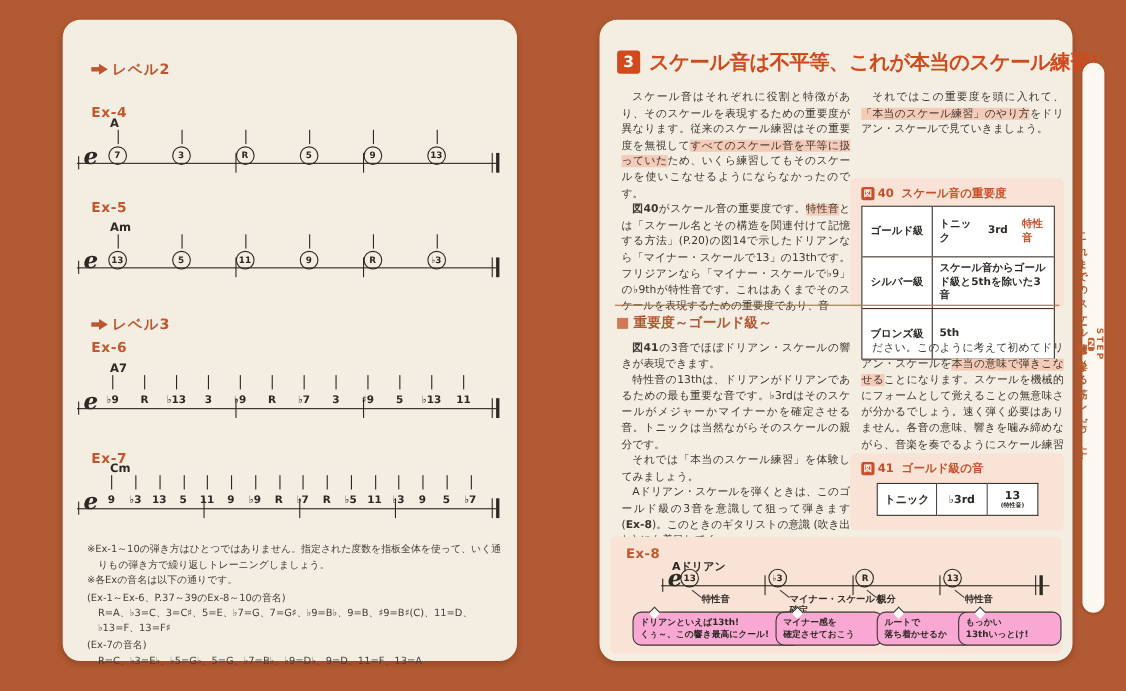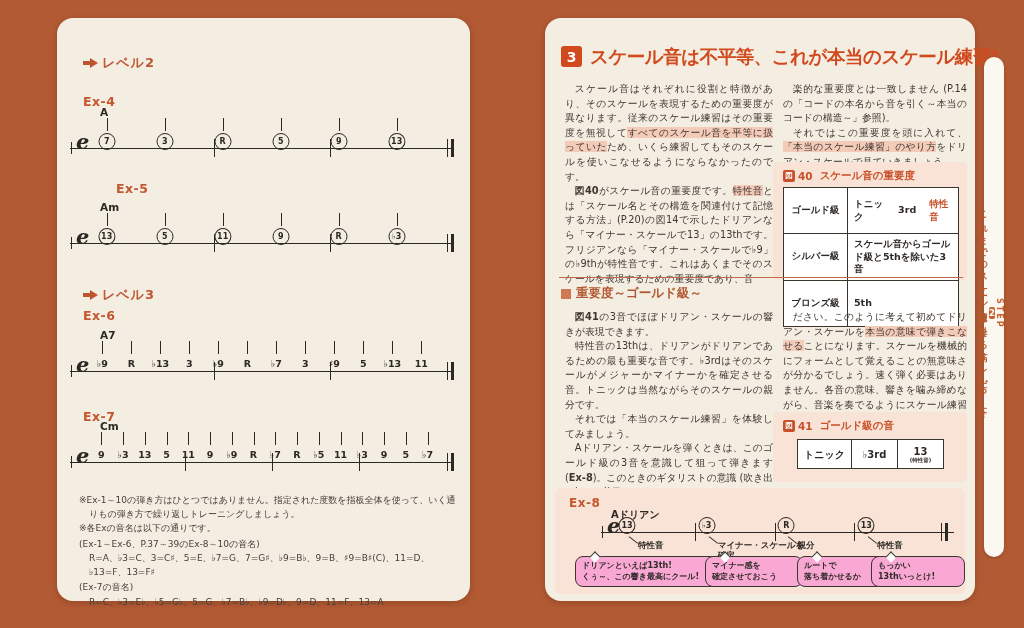--- a/index.html
+++ b/index.html
@@ -137,21 +137,21 @@
           <div class="ncirc" style="left: 94.7px; top: 29px;">3</div>
           <div class="stem" style="left: 152.7px; top: 14px;"></div>
           <div class="ncirc" style="left: 152.7px; top: 29px;">R</div>
           <div class="stem" style="left: 210.7px; top: 14px;"></div>
           <div class="ncirc" style="left: 210.7px; top: 29px;">5</div>
           <div class="stem" style="left: 268.7px; top: 14px;"></div>
           <div class="ncirc" style="left: 268.7px; top: 29px;">9</div>
           <div class="stem" style="left: 326.7px; top: 14px;"></div>
           <div class="ncirc" style="left: 326.7px; top: 29px;">13</div>
         </div>
-        <div class="ex-label" style="top: 163px; margin-left: 33px;">Ex-5</div>
+        <div class="ex-label" style="top: 163px;">Ex-5</div>
         <div class="staff" style="top: 181px;">
           <div class="sline" style="left: 0px; right: 3px; top: 44px;"></div>
           <div class="stick" style="left: 1px; top: 38px;"></div>
           <div class="clef" style="left: 6px; top: 27px;">e</div>
           <div class="chord" style="left: 30px; top: 2px;">Am</div>
           <div class="bar" style="left: 144px; top: 35px;"></div>
           <div class="bar" style="left: 260px; top: 35px;"></div>
           <div class="bar" style="left: 377px; top: 35px;"></div>
           <div class="bar end-thick" style="left: 381px; top: 35px;"></div>
           <div class="stem" style="left: 36.7px; top: 14px;"></div>
@@ -261,21 +261,20 @@
     <div class="title-row">
       <div class="sec-num">3</div>
       <div class="main-title">スケール音は不平等、これが本当のスケール練習!</div>
     </div>
 
     <div class="col" id="s1c1" style="left:20px;top:64px;width:208px;">
         <div class="para"><span>スケール音はそれぞれに役割と特徴があり、そのスケールを表現するための重要度が異なります。従来のスケール練習はその重要度を無視して</span><span class="hl">すべてのスケール音を平等に扱っていた</span><span>ため、いくら練習してもそのスケールを使いこなせるようにならなかったのです。</span></div>
         <div class="para"><span class="b">図40</span><span>がスケール音の重要度です。</span><span class="hl">特性音</span><span>とは「スケール名とその構造を関連付けて記憶する方法」(P.20)の図14で示したドリアンなら「マイナー・スケールで13」の13thです。フリジアンなら「マイナー・スケールで♭9」の♭9thが特性音です。これはあくまでそのスケールを表現するための重要度であり、音</span></div>
       </div>
     <div class="col" id="s1c2" style="left:238px;top:64px;width:184px;">
-        <div class="para"><span>楽的な重要度とは一致しません (P.14の「コードの本名から音を引く～本当のコードの構造～」参照)。</span></div>
         <div class="para"><span>それではこの重要度を頭に入れて、</span><span class="hl">「本当のスケール練習」のやり方</span><span>をドリアン・スケールで見ていきましょう。</span></div>
       </div>
 
     <div class="pink-box" id="fig40-box" style="left:228px;top:144px;width:194px;height:118px;">
       <div class="fig-head">
         <span class="fig-tag">図</span>
         <span>40</span>
         <span class="fig-title">スケール音の重要度</span>
       </div>
       <div class="t40" id="t40">

